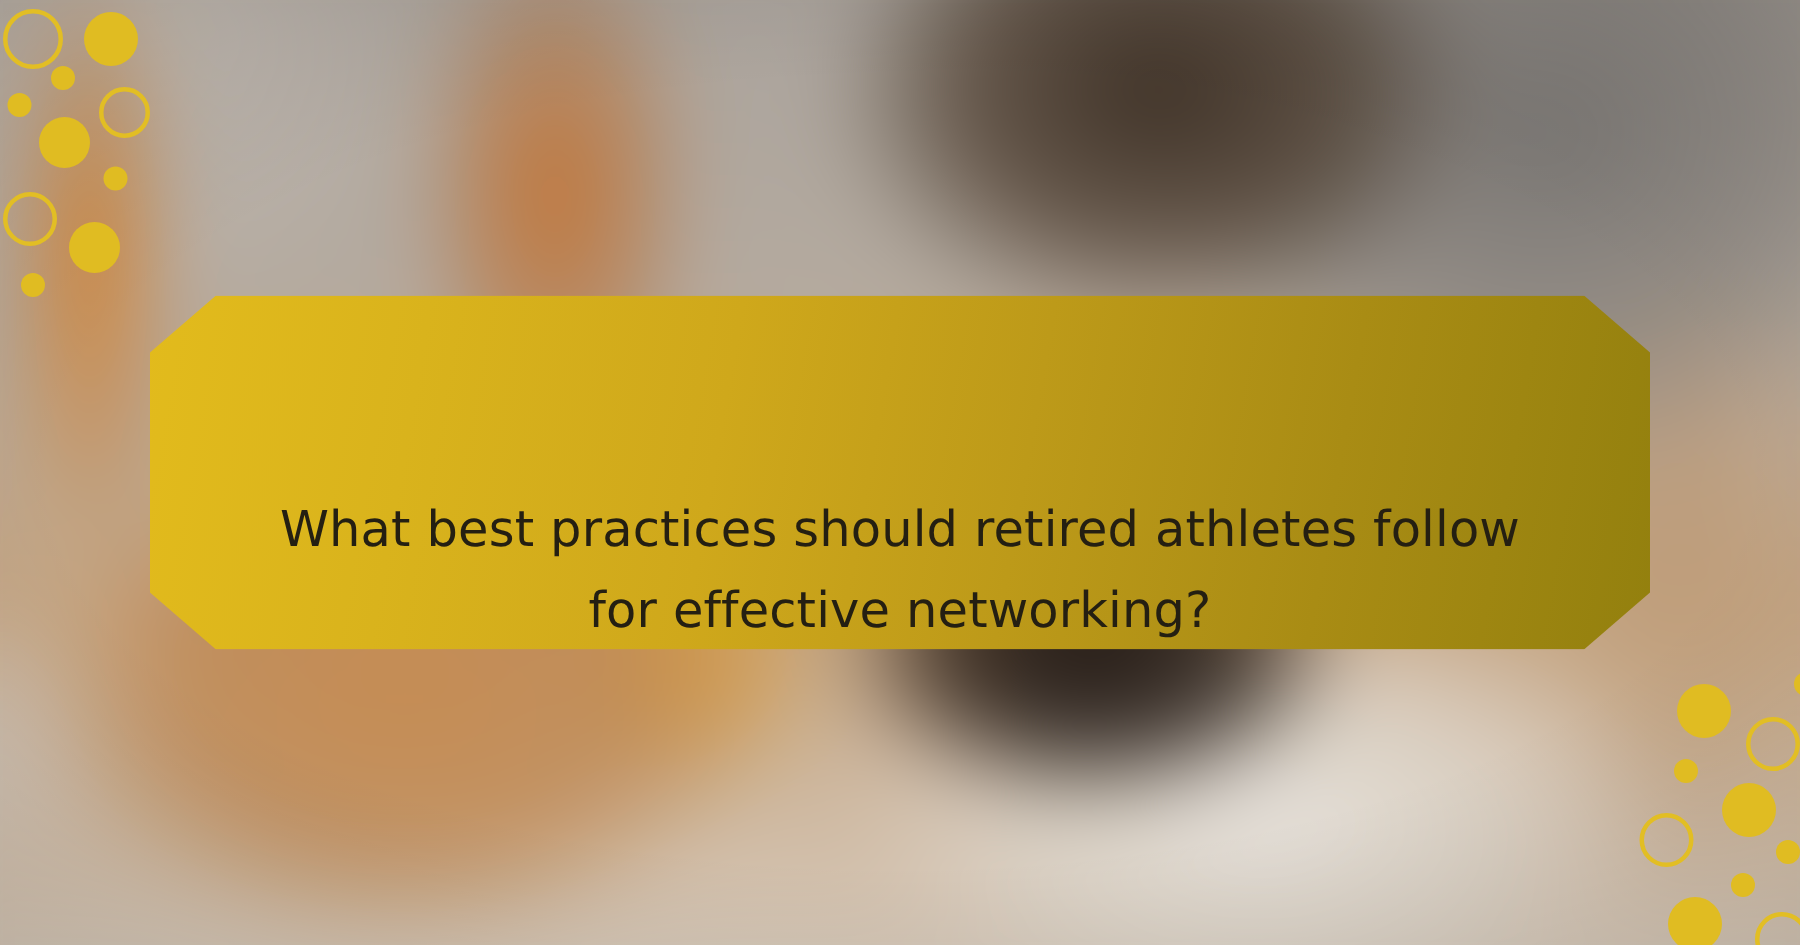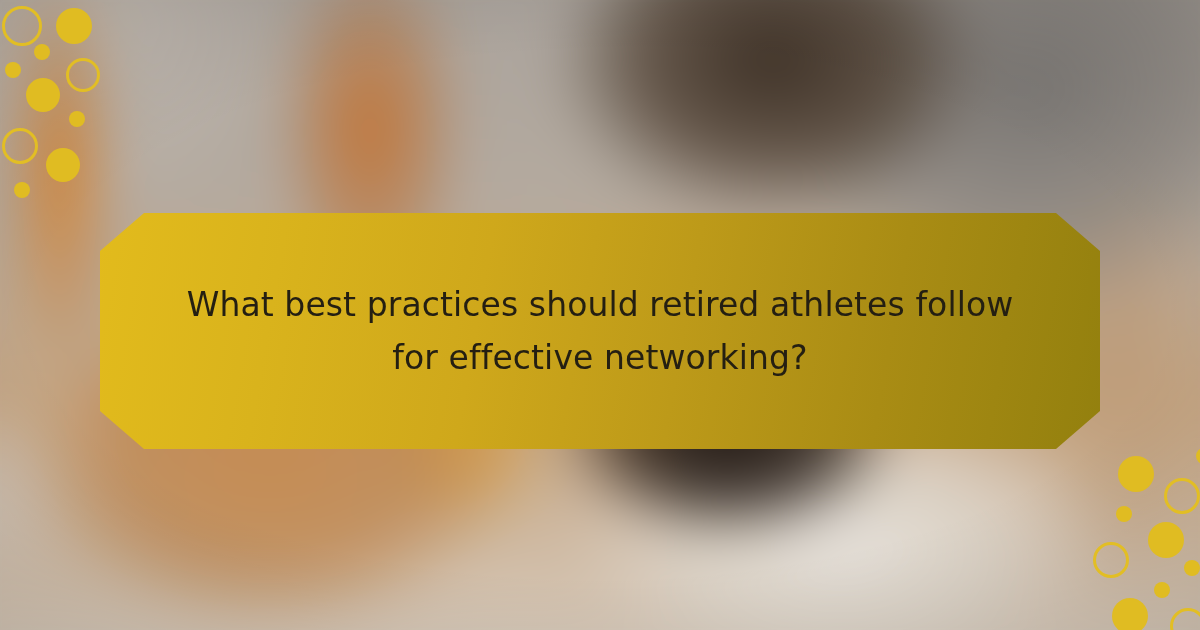--- a/index.html
+++ b/index.html
@@ -71,42 +71,42 @@
     position:absolute;
     border-radius:50%;
   }
   .dot.fill    { background:#e0bc22; }
   .dot.outline { background:transparent; border:3px solid #e2be24; }
 
   
   .banner {
     position:absolute;
     left:100px;
-    top:213px;
+    top:197px;
     width:1000px;
     height:236px;
     background:linear-gradient(100deg,
         #e2bb1c 0%,
         #d9b31c 18%,
         #cfa81b 38%,
         #bd9a19 58%,
         #a98c14 78%,
         #93800e 100%);
     -webkit-clip-path:polygon(
         0 38px, 44px 0,
         956px 0, 1000px 38px,
         1000px 198px, 956px 236px,
         44px 236px, 0 198px);
     clip-path:polygon(
         0 38px, 44px 0,
         956px 0, 1000px 38px,
         1000px 198px, 956px 236px,
         44px 236px, 0 198px);
     display:flex;
-    align-items:center;
+    align-items:flex-end;
     justify-content:center;
   }
 
   .banner-text {
     width:860px;
     text-align:center;
     font-family:"DejaVu Sans", sans-serif;
     font-size:33px;
     font-weight:400;
     line-height:1.62;

